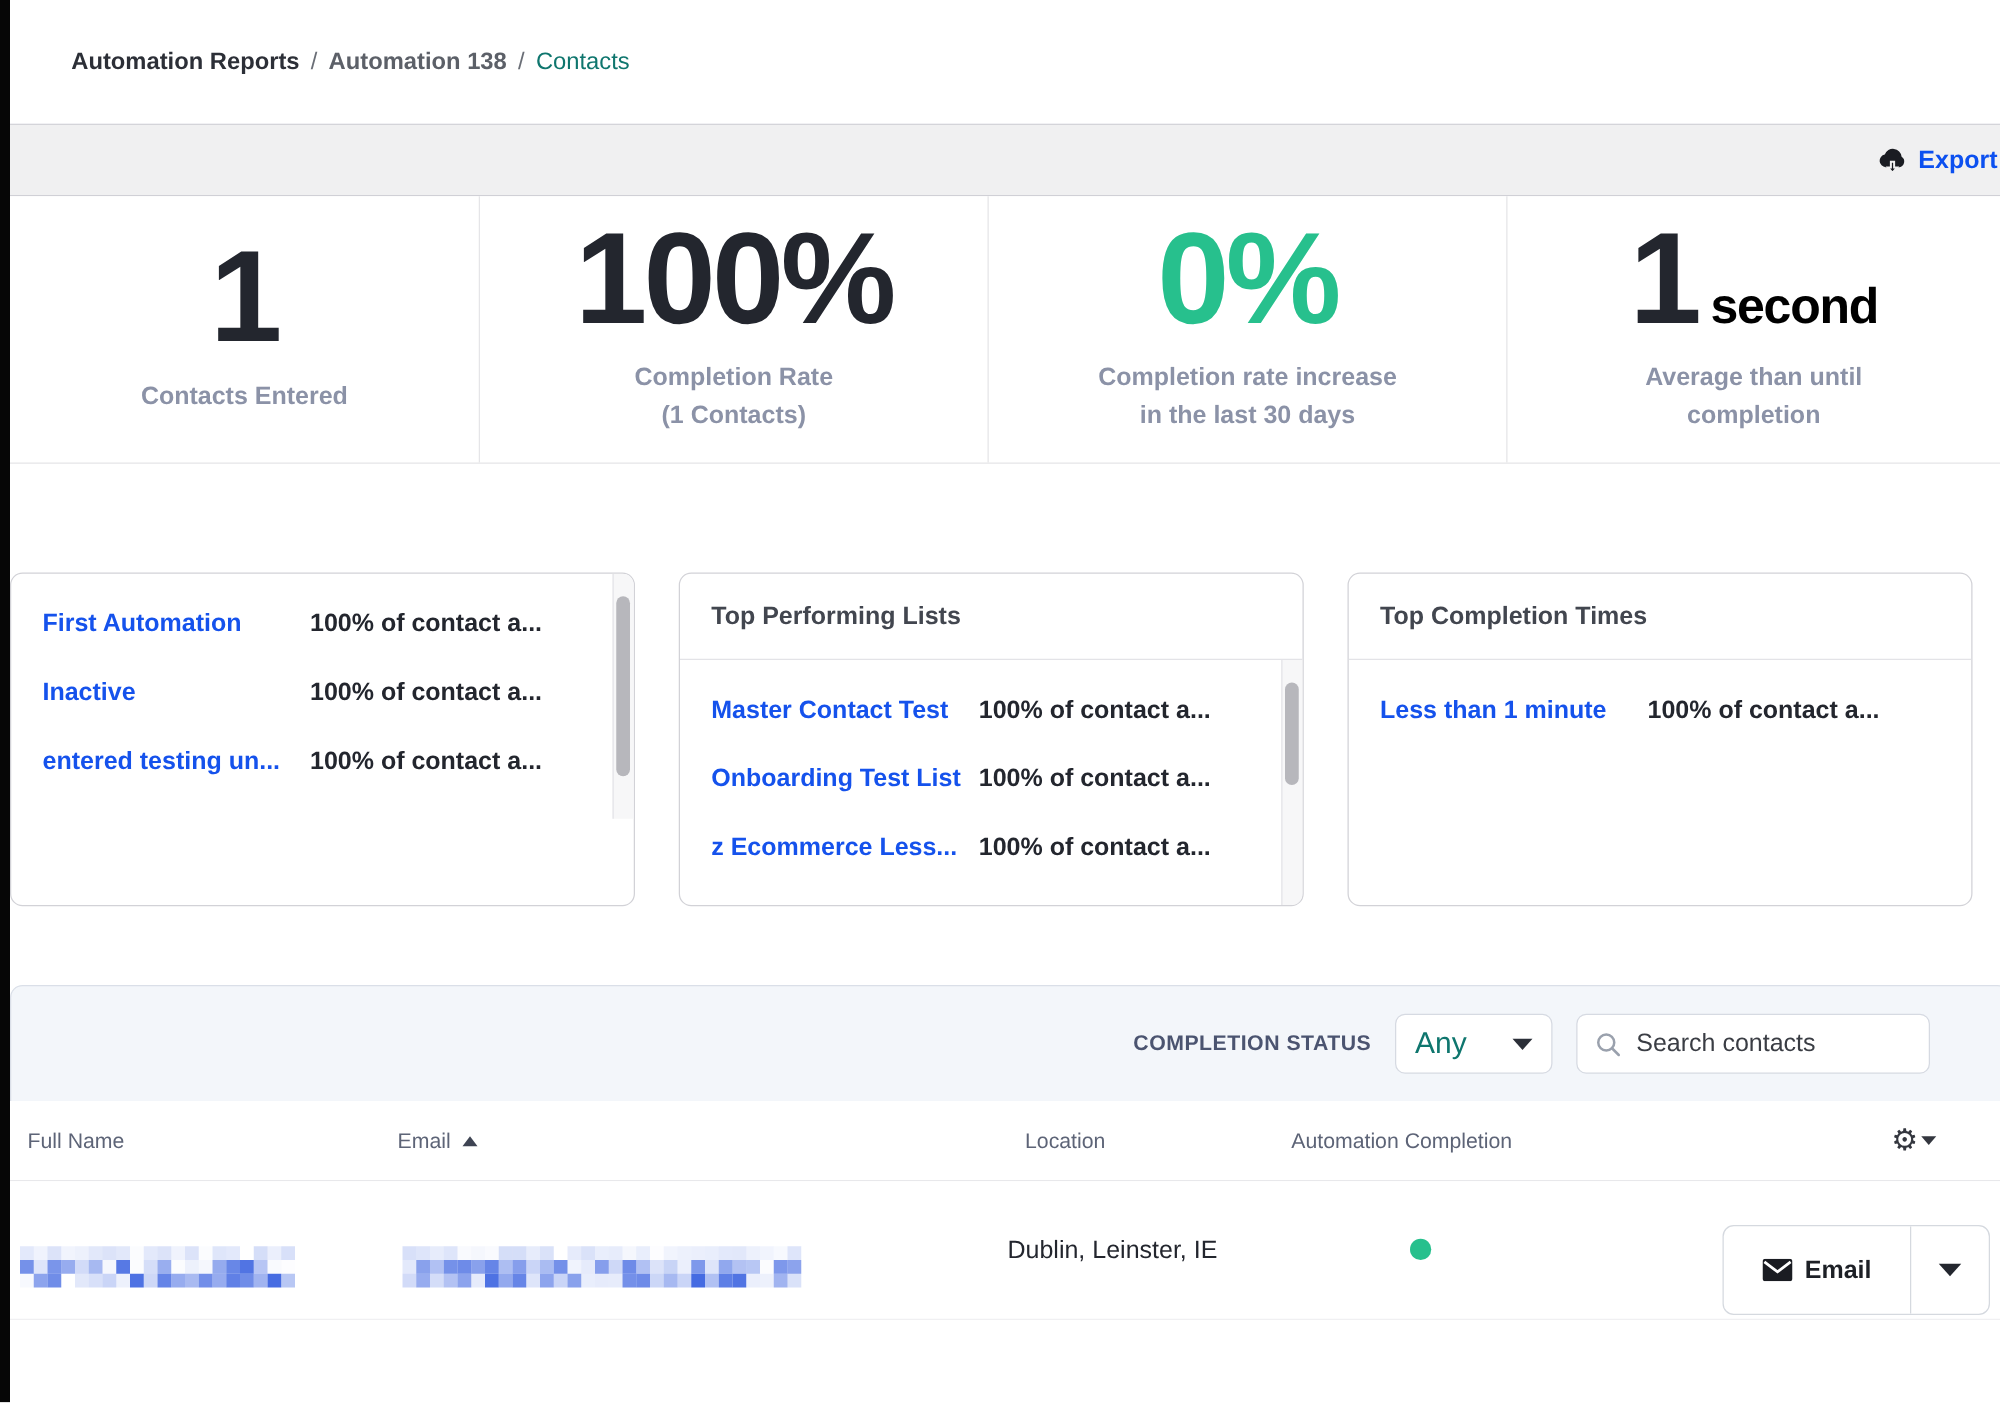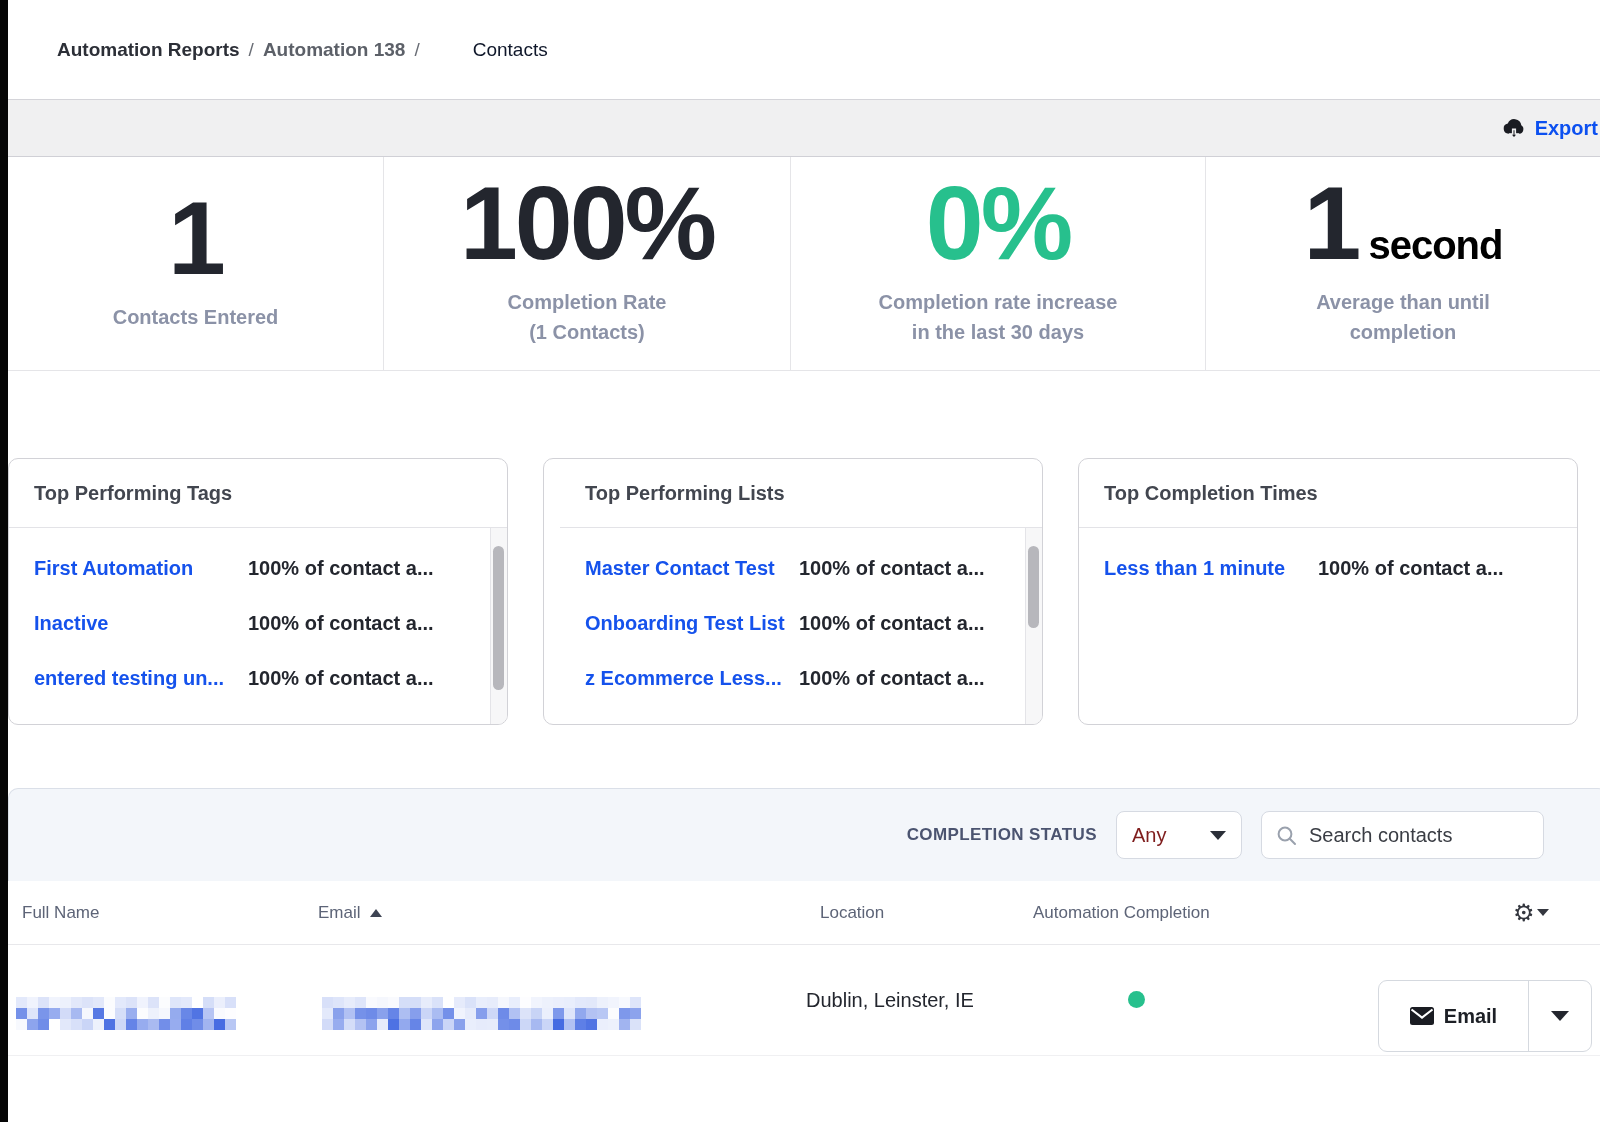--- a/index.html
+++ b/index.html
@@ -5,21 +5,21 @@
   html,body{margin:0;padding:0;background:#fff;}
   .page{position:relative;width:1600px;height:1122px;overflow:hidden;background:#fff;
         font-family:"Liberation Sans",sans-serif;color:#23262e;}
   .left-strip{position:absolute;left:0;top:0;width:8px;height:1122px;background:#060606;z-index:40;}
 
   
   .crumb-bar{position:absolute;left:8px;top:0;right:0;height:99px;display:flex;align-items:center;
              padding-left:49px;font-size:19px;background:#fff;}
   .crumb-root{font-weight:700;color:#2c2f37;cursor:pointer;}
   .crumb-mid{font-weight:700;color:#5c6068;cursor:pointer;}
-  .crumb-leaf{font-weight:400;color:#0f172a;margin-left:44px;}
+  .crumb-leaf{font-weight:400;color:#0f766e;}
   .crumb-sep{margin:0 9px;color:#6a6e76;}
 
   
   .toolbar{position:absolute;left:8px;top:99px;right:0;height:58px;background:#f0f0f1;
            border-top:1px solid #d4d4d9;border-bottom:1px solid #d0d0d6;box-sizing:border-box;
            display:flex;align-items:center;justify-content:flex-end;padding-right:2px;}
   .export-btn{display:flex;align-items:center;gap:9px;font-size:20px;font-weight:700;color:#0c50f0;cursor:pointer;}
 
   
   .stats{position:absolute;left:8px;top:157px;right:0;height:214px;display:flex;
@@ -29,41 +29,41 @@
   .stat:nth-child(1){width:375px;}.stat:nth-child(2){width:407px;}.stat:nth-child(3){width:415px;}.stat:nth-child(4){flex:1;}
   .stat-value{display:flex;align-items:baseline;}
   .stat-num{font-size:104px;font-weight:700;line-height:.92;letter-spacing:-3px;color:#23262e;}
   .stat.green .stat-num{color:var(--green,#2bc78e);}
   .stat-unit{font-size:40px;font-weight:700;letter-spacing:-1px;margin-left:10px;color:#000000;}
   .stat-label{margin-top:15px;font-size:20px;font-weight:700;color:#8b92a7;text-align:center;line-height:1.5;}
 
   
   .card{position:absolute;top:458px;width:500px;height:267px;background:#fff;border:1px solid #d2d2d7;
         border-radius:10px;box-sizing:border-box;overflow:hidden;}
-  #card-tags{left:8px;}#card-lists{left:543px;padding-left:16px;}#card-times{left:1078px;}
+  #card-tags{left:8px;}#card-lists{left:543px;}#card-times{left:1078px;}
   .card-header{height:69px;display:flex;align-items:center;padding-left:25px;border-bottom:1px solid #e3e3e7;
                font-size:20px;font-weight:700;color:#42464f;box-sizing:border-box;}
   .card-body{position:relative;height:196px;padding-top:13px;box-sizing:border-box;}
   .card-row{height:55px;display:flex;align-items:center;padding-left:25px;}
   .card-link{width:214px;flex:0 0 214px;font-size:20px;font-weight:700;color:var(--accent-blue,#1552ec);
              white-space:nowrap;overflow:hidden;cursor:pointer;}
   .card-val{font-size:20px;font-weight:700;color:#23262e;white-space:nowrap;}
   .sb-track{position:absolute;top:0;right:0;bottom:0;width:16px;background:#f7f7f8;border-left:1px solid #e4e4e8;}
   .sb-thumb{position:absolute;left:2px;width:11px;border-radius:6px;background:#b7b7bc;cursor:pointer;}
   #card-tags .sb-thumb{top:18px;height:144px;}
   #card-lists .sb-thumb{top:18px;height:82px;}
 
   
   .filter-panel{position:absolute;left:8px;top:788px;width:1600px;height:93px;background:#f3f6fa;
                 border:1px solid #dadfe8;border-bottom:none;border-radius:10px 10px 0 0;box-sizing:border-box;}
   .filter-group{position:absolute;right:63px;top:0;height:100%;display:flex;align-items:center;gap:19px;}
   .filter-label{font-size:17px;font-weight:700;letter-spacing:.4px;color:#4b5470;}
   .select-box{width:126px;height:48px;background:#fff;border:1px solid #d6dae2;border-radius:8px;
               display:flex;align-items:center;justify-content:space-between;padding:0 15px;box-sizing:border-box;cursor:pointer;}
-  .select-val{font-size:20px;color:#7f1d1d;}
+  .select-val{font-size:24px;color:#0f766e;}
   .tri-down{width:0;height:0;border-left:8px solid transparent;border-right:8px solid transparent;border-top:9px solid #2b2f38;}
   .search-box{width:283px;height:48px;background:#fff;border:1px solid #d6dae2;border-radius:8px;
               display:flex;align-items:center;gap:10px;padding:0 14px;box-sizing:border-box;}
   .search-box input{border:none;outline:none;background:transparent;font-size:20px;color:#33363d;width:100%;
                     font-family:"Liberation Sans",sans-serif;}
   .search-box input::placeholder{color:#3a3d44;opacity:1;}
 
   
   .thead{position:absolute;left:8px;top:881px;right:0;height:64px;background:#fff;border-bottom:1px solid #e8e8eb;box-sizing:border-box;}
   .th{position:absolute;top:0;height:100%;display:flex;align-items:center;font-size:17px;color:#5d6477;}
@@ -148,21 +148,20 @@
         <span class="stat-unit">second</span>
       </div>
       <div class="stat-label">
         <span>Average than until</span><br>
         <span>completion</span>
       </div>
     </div>
   </section>
 
   <section class="card" id="card-tags">
-    <div class="card-header">Top Performing Tags</div>
     <div class="card-body">
       <div class="card-row">
         <span class="card-link">First Automation</span>
         <span class="card-val">100% of contact a...</span>
       </div>
       <div class="card-row">
         <span class="card-link">Inactive</span>
         <span class="card-val">100% of contact a...</span>
       </div>
       <div class="card-row">

